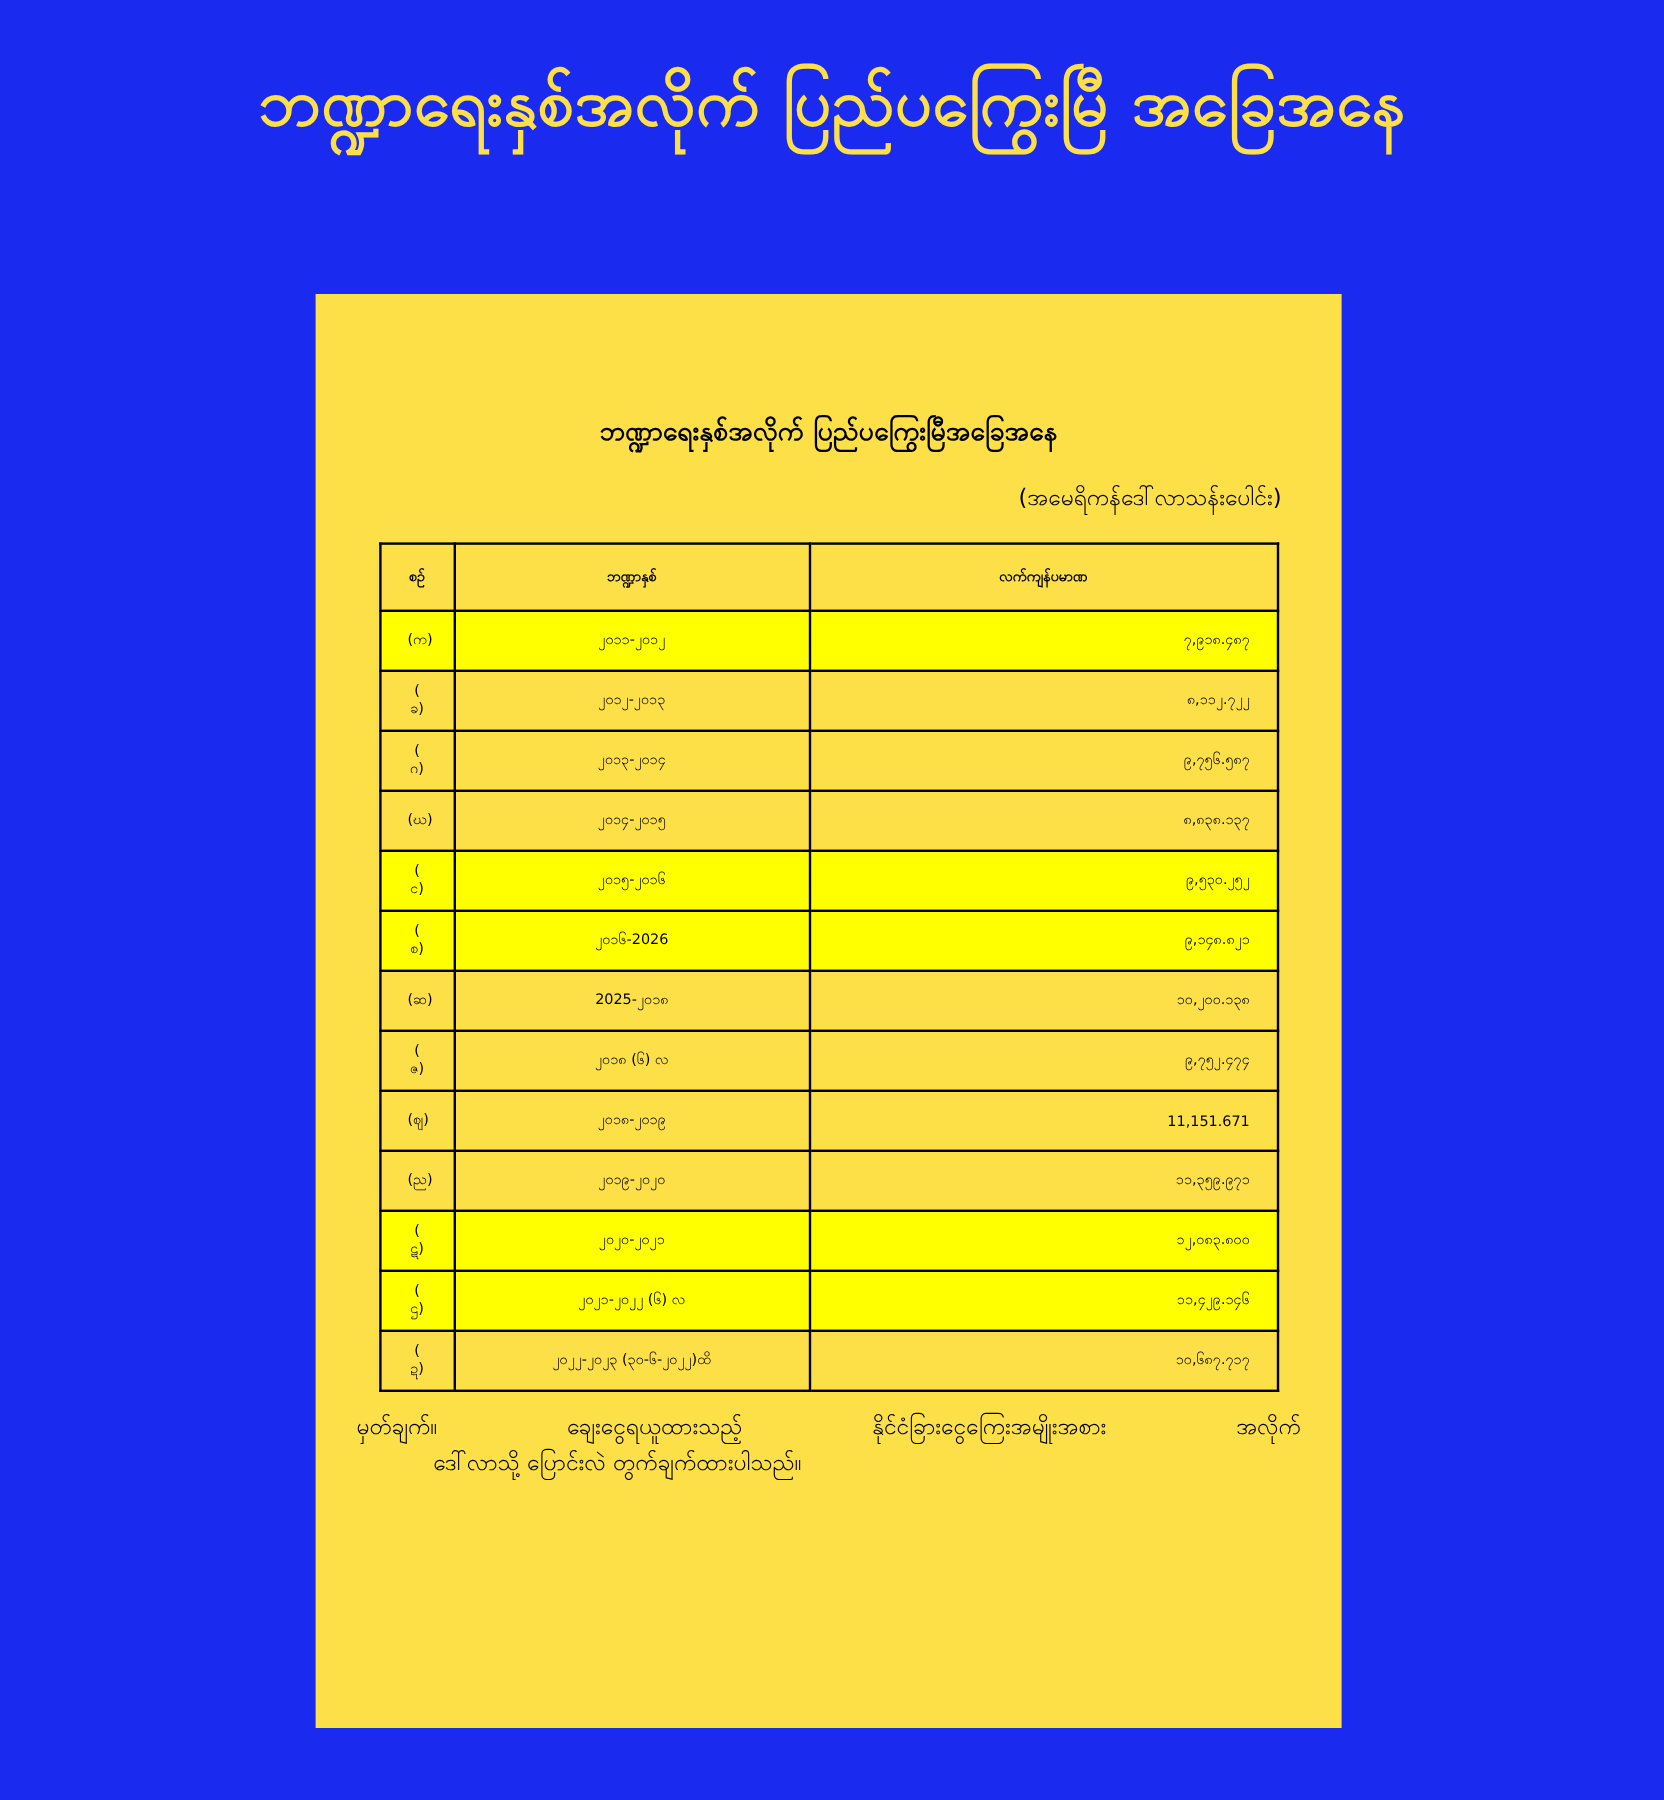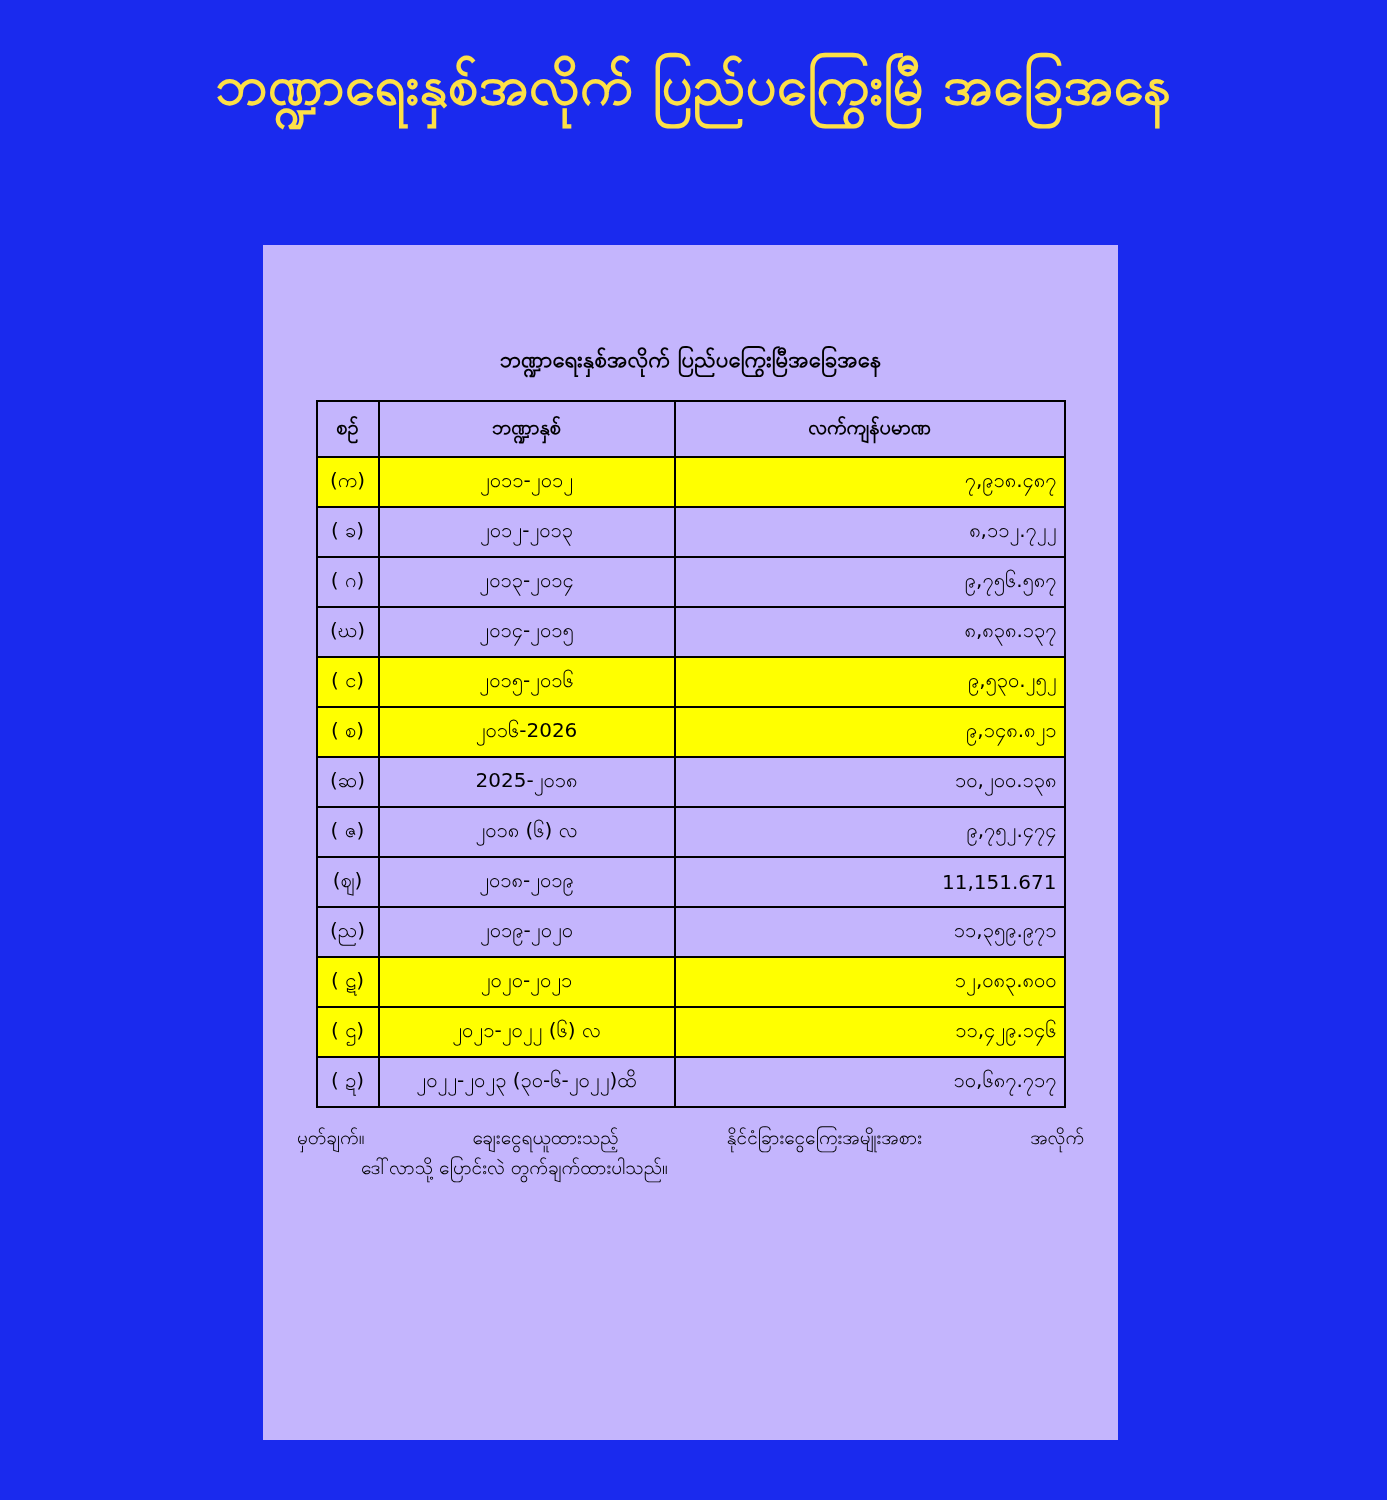--- a/index.html
+++ b/index.html
@@ -30,21 +30,21 @@
     white-space: nowrap;
   }
 
   
   .page {
     position: absolute;
     left: 263px;
     top: 245px;
     width: 855px;
     height: 1195px;
-    background: #c4b5fd;
+    background: #fde047;
     box-sizing: border-box;
   }
 
   .doc-title {
     margin-top: 100px;
     text-align: center;
     font-size: 22px;
     font-weight: bold;
     color: #000;
     letter-spacing: 0.2px;
@@ -62,23 +62,23 @@
   table.debt-table {
     margin: 22px auto 0 auto;
     border-collapse: collapse;
     width: 748px;
     table-layout: fixed;
   }
   table.debt-table th,
   table.debt-table td {
     border: 2px solid #000;
     height: 50px;
-    font-size: 20px;
-    color: #000;
-    padding: 0 7px;
+    font-size: 12px;
+    color: #000;
+    padding: 0 22px;
     box-sizing: border-box;
   }
   table.debt-table th {
     text-align: center;
     font-weight: bold;
     height: 56px;
   }
   col.c-no     { width: 62px; }
   col.c-year   { width: 296px; }
   col.c-amount { width: 390px; }
@@ -101,20 +101,21 @@
   .note .l3 { display: block; padding-left: 64px; }
 </style>
 </head>
 <body>
 
 <div class="poster-title">ဘဏ္ဍာရေးနှစ်အလိုက် ပြည်ပကြွေးမြီ အခြေအနေ</div>
 
 <div class="page">
 
   <div class="doc-title">ဘဏ္ဍာရေးနှစ်အလိုက် ပြည်ပကြွေးမြီအခြေအနေ</div>
+  <div class="doc-subtitle">(အမေရိကန်ဒေါ်လာသန်းပေါင်း)</div>
 
   <table class="debt-table">
     <colgroup>
       <col class="c-no">
       <col class="c-year">
       <col class="c-amount">
     </colgroup>
     <thead>
       <tr>
         <th>စဉ်</th>

